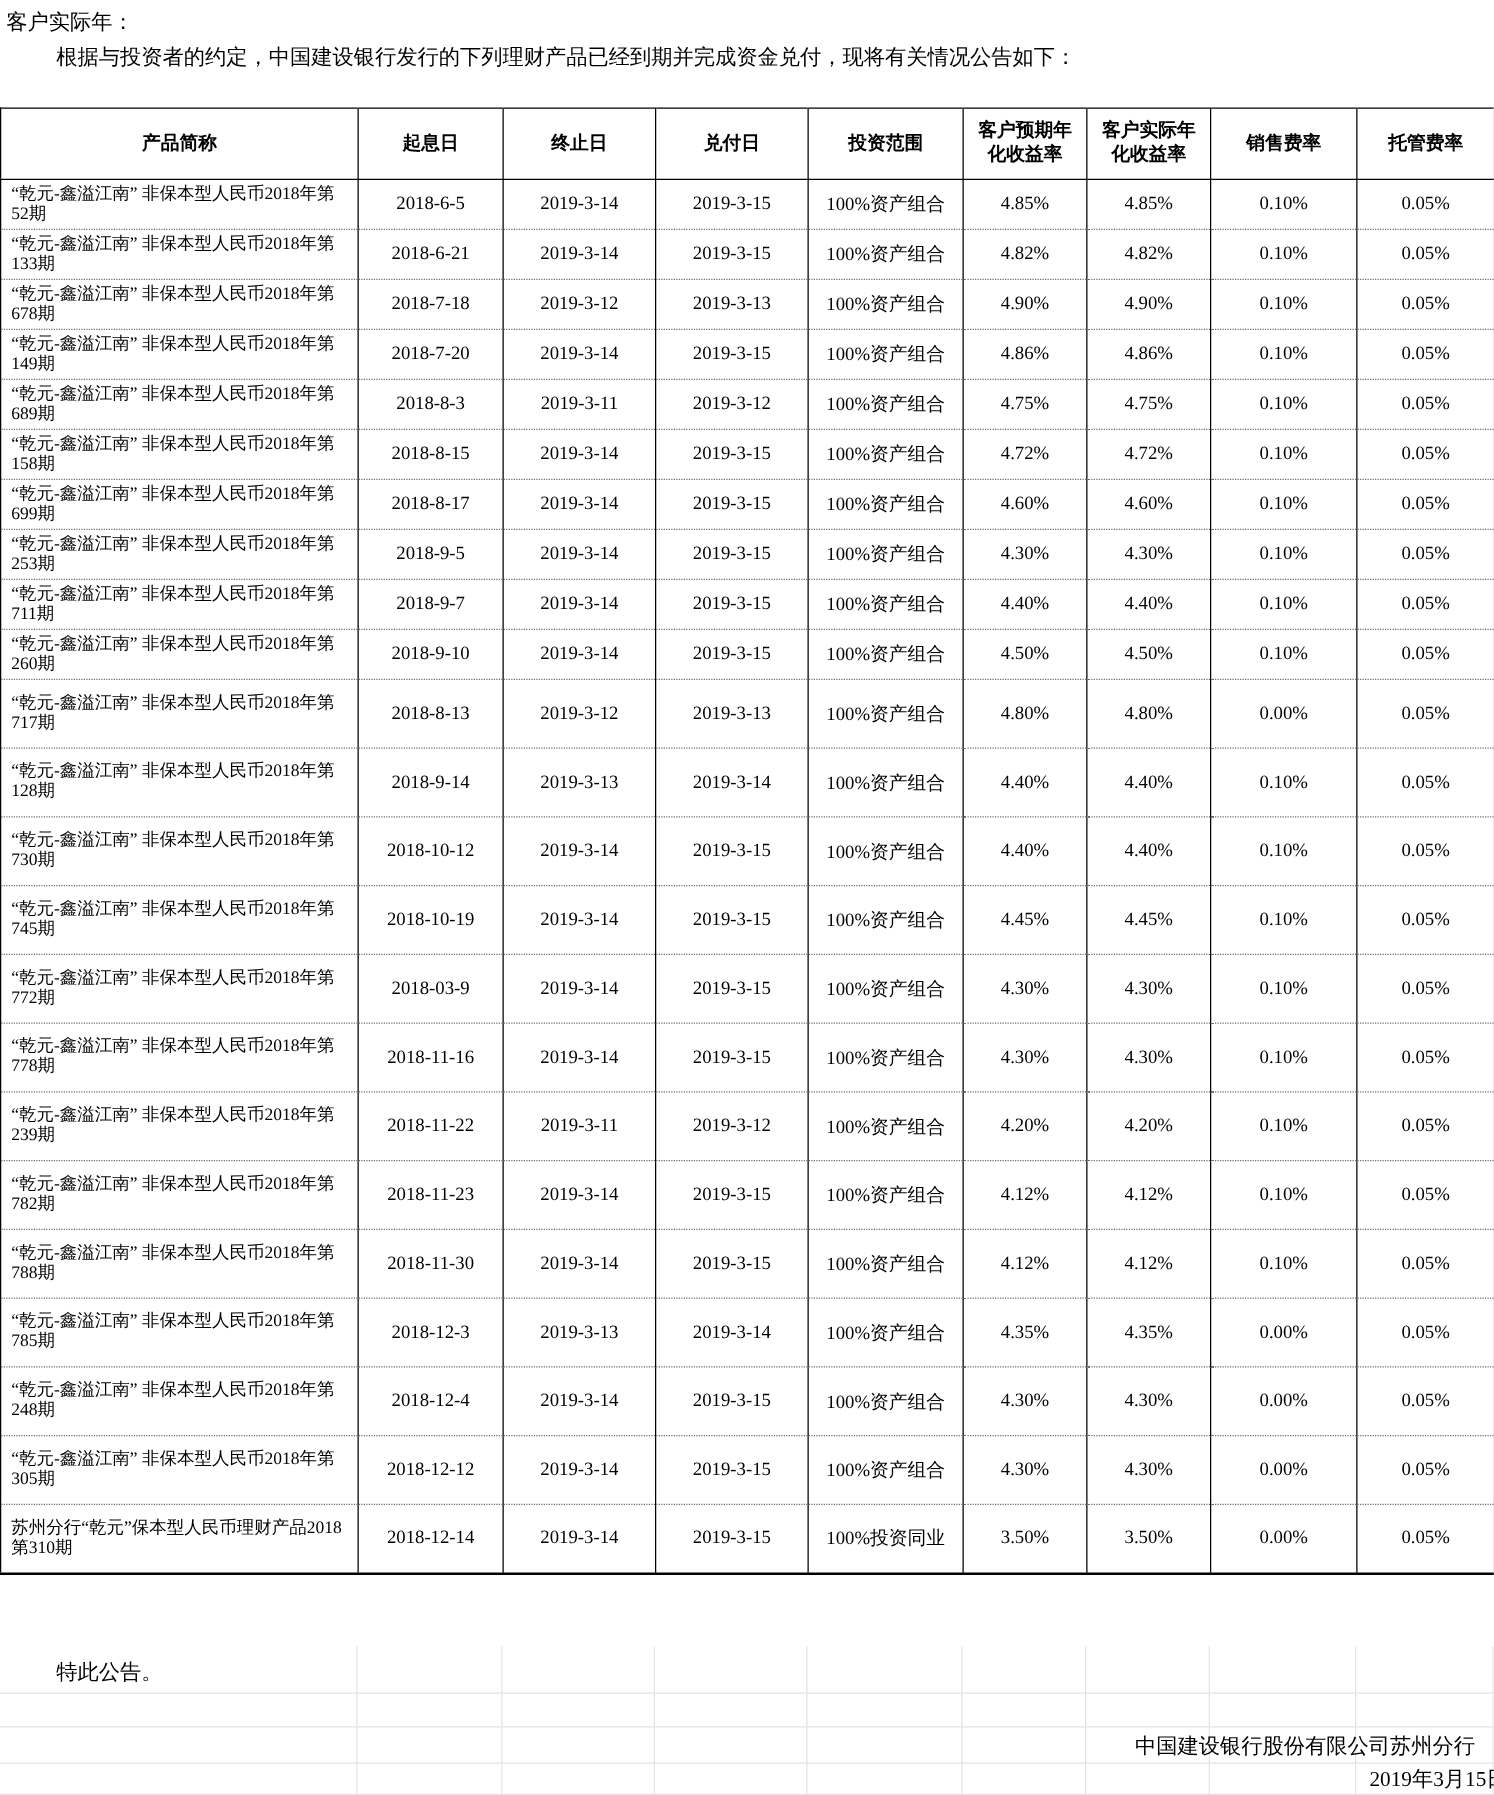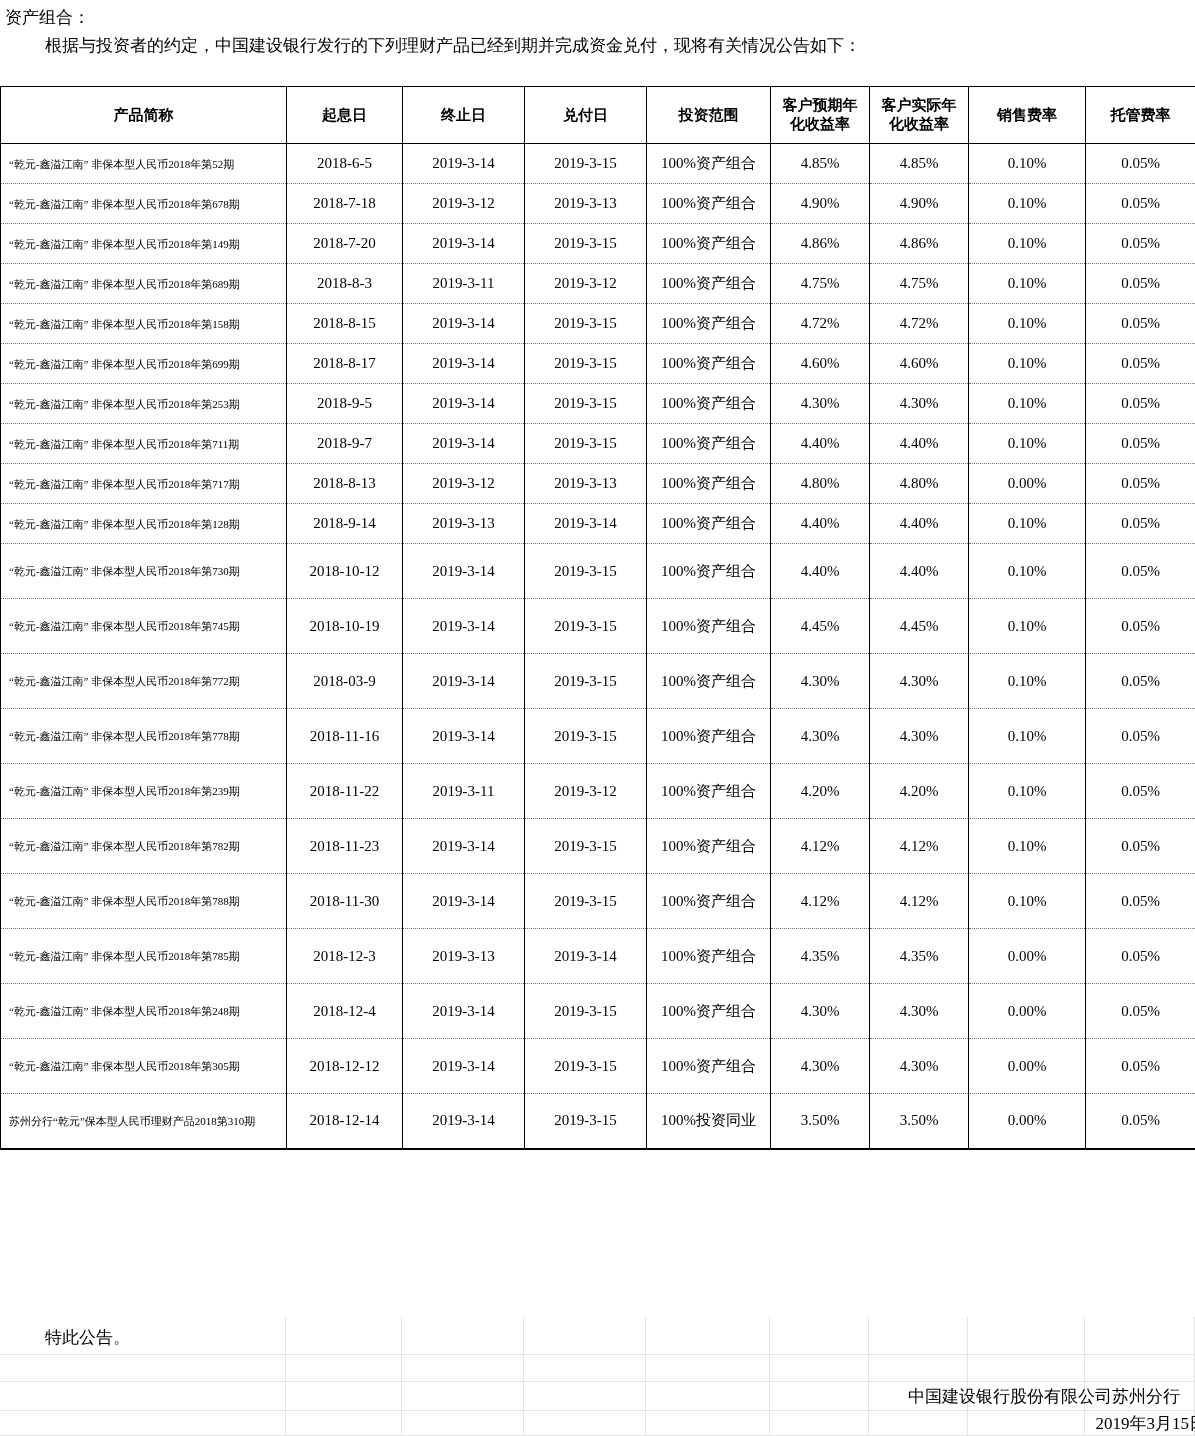--- a/index.html
+++ b/index.html
@@ -22,41 +22,41 @@
   thead th{
     height:56px;font-weight:bold;border-bottom:1px solid #000;
     white-space:pre-line;line-height:19px;
   }
   tbody tr{height:40px;}
   tbody tr:nth-child(n+11){height:55px;}
   tbody tr td{border-top:1px dotted #707070;}
   tbody tr:first-child td{border-top:none;}
   tbody tr:nth-child(24) td{border-top:1px solid #000;}
   tbody td.name{
-    text-align:left;padding:2px 6px 2px 8px;line-height:28px;font-size:11px;
+    text-align:left;padding:2px 6px 2px 8px;line-height:16px;font-size:14px;
   }
   
   .footer{position:absolute;left:0;top:1317px;width:1195px;height:119px;padding-left:21px;}
   .fgrid{position:absolute;left:0;top:0;width:1195px;height:119px;}
   .frow{display:flex;width:1195px;box-sizing:border-box;}
   .fcell{box-sizing:border-box;border-right:1px solid #e3e3e3;border-bottom:1px solid #e3e3e3;height:100%;}
   .frow{height:38px;}
   .frow:nth-child(2){height:27px;}
   .frow:nth-child(3){height:29px;}
   .frow:nth-child(4){height:25px;}
   .closing{position:absolute;left:45px;top:9px;font-size:17px;}
   .signature{position:absolute;right:36px;top:68px;font-size:17px;margin-left:24px;}
   .sign-date{position:absolute;right:10px;top:95px;font-size:17px;}
   .c0{width:286px;} .c1{width:116px;} .c2{width:122px;} .c3{width:122px;}
   .c4{width:124px;} .c5{width:99px;} .c6{width:99px;} .c7{width:117px;} .c8{width:110px;}
 </style>
 </head>
 <body>
 
-<div class="greeting">资产组合：</div>
+<div class="greeting">客户实际年：</div>
 <div class="intro">根据与投资者的约定，中国建设银行发行的下列理财产品已经到期并完成资金兑付，现将有关情况公告如下：</div>
 
 <table class="announce">
   <colgroup>
     <col class="c0">
       <col class="c1">
       <col class="c2">
       <col class="c3">
       <col class="c4">
     <col class="c5">
@@ -85,20 +85,31 @@
         <td>2018-6-5</td>
         <td>2019-3-14</td>
         <td>2019-3-15</td>
         <td>100%资产组合</td>
         <td>4.85%</td>
         <td>4.85%</td>
         <td>0.10%</td>
         <td>0.05%</td>
       </tr>
       <tr>
+        <td class="name">“乾元-鑫溢江南” 非保本型人民币2018年第133期</td>
+        <td>2018-6-21</td>
+        <td>2019-3-14</td>
+        <td>2019-3-15</td>
+        <td>100%资产组合</td>
+        <td>4.82%</td>
+        <td>4.82%</td>
+        <td>0.10%</td>
+        <td>0.05%</td>
+      </tr>
+      <tr>
         <td class="name">“乾元-鑫溢江南” 非保本型人民币2018年第678期</td>
         <td>2018-7-18</td>
         <td>2019-3-12</td>
         <td>2019-3-13</td>
         <td>100%资产组合</td>
         <td>4.90%</td>
         <td>4.90%</td>
         <td>0.10%</td>
         <td>0.05%</td>
       </tr>
@@ -158,20 +169,31 @@
         <td>0.05%</td>
       </tr>
       <tr>
         <td class="name">“乾元-鑫溢江南” 非保本型人民币2018年第711期</td>
         <td>2018-9-7</td>
         <td>2019-3-14</td>
         <td>2019-3-15</td>
         <td>100%资产组合</td>
         <td>4.40%</td>
         <td>4.40%</td>
+        <td>0.10%</td>
+        <td>0.05%</td>
+      </tr>
+      <tr>
+        <td class="name">“乾元-鑫溢江南” 非保本型人民币2018年第260期</td>
+        <td>2018-9-10</td>
+        <td>2019-3-14</td>
+        <td>2019-3-15</td>
+        <td>100%资产组合</td>
+        <td>4.50%</td>
+        <td>4.50%</td>
         <td>0.10%</td>
         <td>0.05%</td>
       </tr>
       <tr>
         <td class="name">“乾元-鑫溢江南” 非保本型人民币2018年第717期</td>
         <td>2018-8-13</td>
         <td>2019-3-12</td>
         <td>2019-3-13</td>
         <td>100%资产组合</td>
         <td>4.80%</td>

